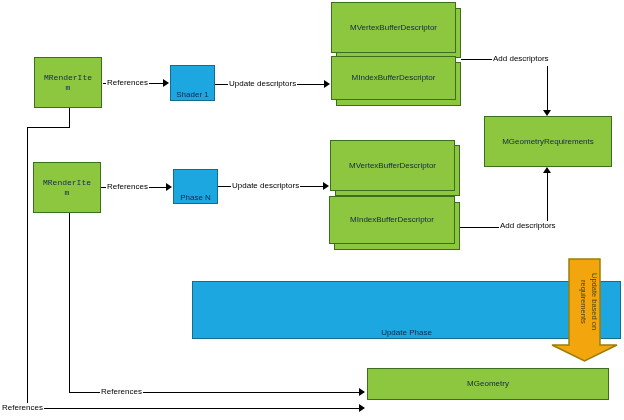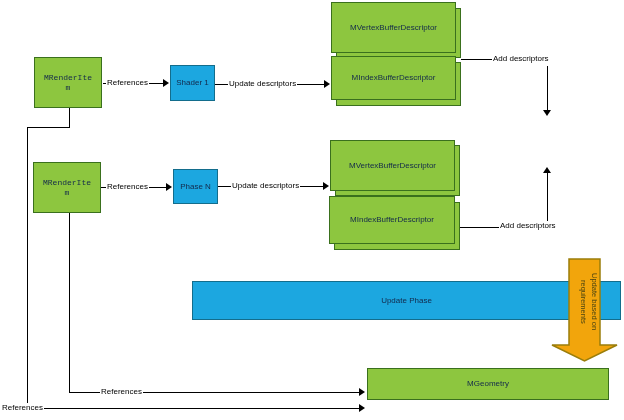--- a/index.html
+++ b/index.html
@@ -1,21 +1,21 @@
 <!DOCTYPE html>
 <html><head>
 <meta charset="utf-8">
 <style>
   html,body{margin:0;padding:0;background:#fff;}
   #canvas{position:relative;width:624px;height:420px;background:#fff;overflow:hidden;
           font-family:"Liberation Sans","DejaVu Sans",sans-serif;font-size:8px;color:#13294b;}
   .node{position:absolute;display:flex;align-items:center;justify-content:center;
         text-align:center;box-sizing:border-box;line-height:1.2;}
   .green{background:#8dc63f;border:1px solid #3a701d;}
-  .blue{background:#1ca7e0;border:1px solid #136d8c;}
+  .blue{background:#1ca7e0;border:1px solid #136d8c;align-items:flex-end;}
   .backbox{position:absolute;background:#8dc63f;border:1px solid #3a701d;box-sizing:border-box;}
   .hl{position:absolute;height:1px;background:#000;}
   .vl{position:absolute;width:1px;background:#000;}
   .lbl{position:absolute;background:#fff;color:#000;padding:0 1px;line-height:10px;white-space:nowrap;}
   .ar{position:absolute;width:0;height:0;}
   .ar-r{border-left:6px solid #000;border-top:4px solid transparent;border-bottom:4px solid transparent;}
   .ar-d{border-top:6px solid #000;border-left:4px solid transparent;border-right:4px solid transparent;}
   .ar-u{border-bottom:6px solid #000;border-left:4px solid transparent;border-right:4px solid transparent;}
   .wrapitem{display:inline-block;max-width:50px;word-break:break-all;font-family:Liberation Mono, monospace;}
   .wrapshader{display:inline-block;max-width:34px;}
@@ -81,22 +81,25 @@
 
   <div class="backbox" style="left:335px;top:145px;width:125px;height:51px;"></div>
   <div class="node green" style="left:330px;top:140px;width:125px;height:51px;">
     <span>MVertexBufferDescriptor</span>
   </div>
   <div class="backbox" style="left:334px;top:202px;width:126px;height:48px;"></div>
   <div class="node green" style="left:329px;top:196px;width:126px;height:48px;">
     <span>MIndexBufferDescriptor</span>
   </div>
 
+  <div class="node green" style="left:484px;top:116px;width:128px;height:51px;">
+    <span>MGeometryRequirements</span>
+  </div>
 
-  <div class="node blue" style="left:192px;top:281px;width:429px;height:39px;">
+  <div class="node blue" style="left:192px;top:281px;width:429px;height:58px;">
     <span>Update Phase</span>
   </div>
 
   <svg id="update-arrow-svg" width="72" height="105" viewBox="0 0 72 105">
     <polygon points="20,1 51,1 51,87 68,87 35.5,103 3,87 20,87" fill="#f2a50c" stroke="#9a7d0a" stroke-width="1.5"></polygon>
   </svg>
   <div id="update-arrow-text">Update based on requirements</div>
 
   <div class="node green" style="left:367px;top:368px;width:242px;height:32px;text-align:right;">
     <span>MGeometry</span>

